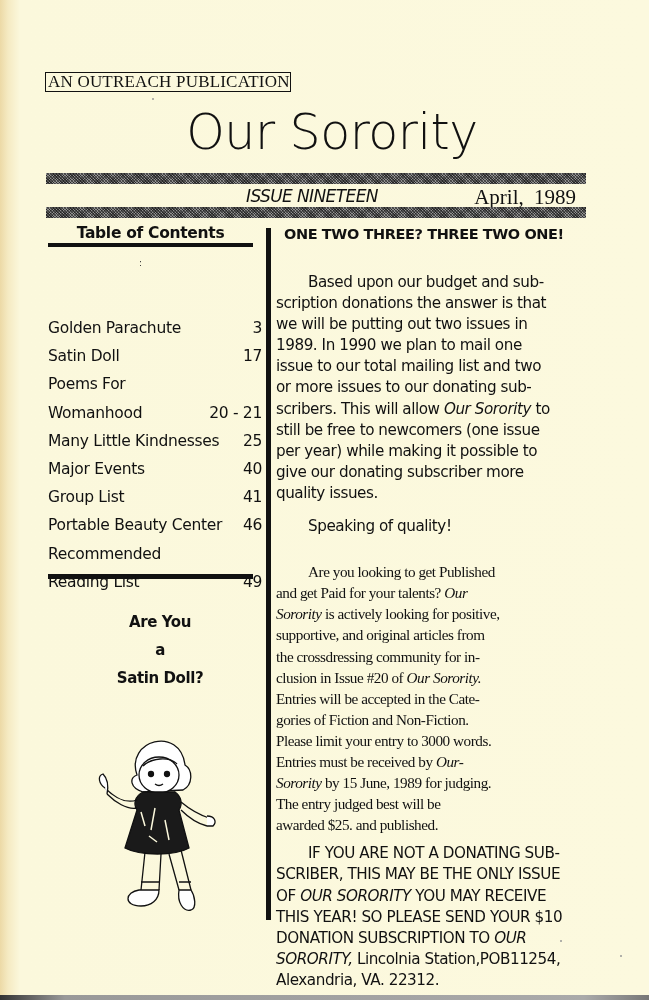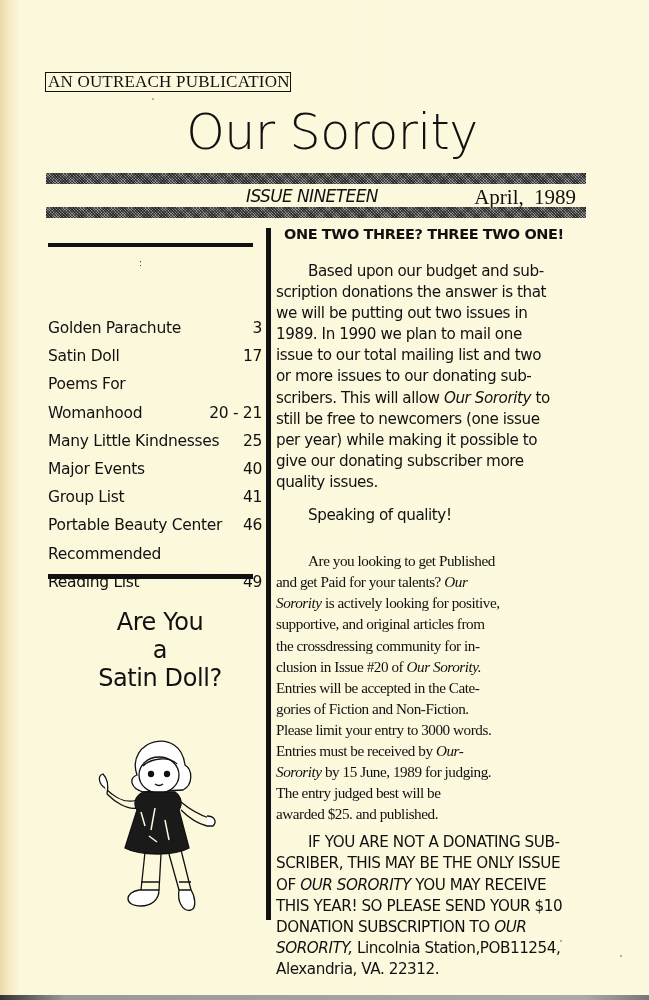--- a/index.html
+++ b/index.html
@@ -57,30 +57,30 @@
     .toc-list { position: absolute; left: 48px; top: 283px; width: 214px; margin-top: 32px; }
     .toc-item {
       display: flex; justify-content: space-between; height: 28.2px;
       font-size: 15.5px; line-height: 26px; letter-spacing: -0.3px; white-space: nowrap;
     }
     .col-divider {
       position: absolute; left: 266px; top: 228px; width: 5px; height: 692px; background: #111;
     }
     .satin-heading {
       position: absolute; left: 60px; width: 200px; top: 608px; text-align: center;
-      font-weight: normal; font-size: 24px; line-height: 28px; letter-spacing: -0.4px;
+      font-weight: bold; font-size: 15px; line-height: 28px; letter-spacing: -0.4px;
     }
     .doll { position: absolute; left: 85px; top: 730px; width: 150px; height: 200px; }
     .article {
       position: absolute; left: 276px; top: 224px; width: 320px;
       font-size: 15.2px; line-height: 21.1px; letter-spacing: -0.45px;
     }
     .article-title {
       font-weight: bold; font-size: 14.5px; letter-spacing: -0.4px; margin-left: 8px;
-      margin-bottom: 17px; line-height: 20px; white-space: nowrap;
+      margin-bottom: 28px; line-height: 20px; white-space: nowrap;
     }
     .para { margin: 0 0 8px 0; }
     .indent { padding-left: 32px; }
     .line { display: block; white-space: nowrap; }
     i { font-style: italic; }
     .speck { position: absolute; width: 2px; height: 2px; background: #999; border-radius: 50%; }
   </style>
 </head>
 <body>
 
@@ -90,20 +90,21 @@
 
   <div class="masthead">Our Sorority</div>
 
   <div class="screen-bar" style="top:173px;"></div>
   <div class="issue-line">
     <span class="issue-label">ISSUE NINETEEN</span>
     <span class="issue-date">April, 1989</span>
   </div>
   <div class="screen-bar" style="top:207px;"></div>
 
+  <div class="toc-title">Table of Contents</div>
   <div class="toc-rule" style="top:243px;"></div>
   <div class="toc-dot">:</div>
 
   <div class="toc-list">
     <div class="toc-item">
         <span>Golden Parachute</span>
         <span>3</span>
       </div>
     <div class="toc-item">
         <span>Satin Doll</span>

